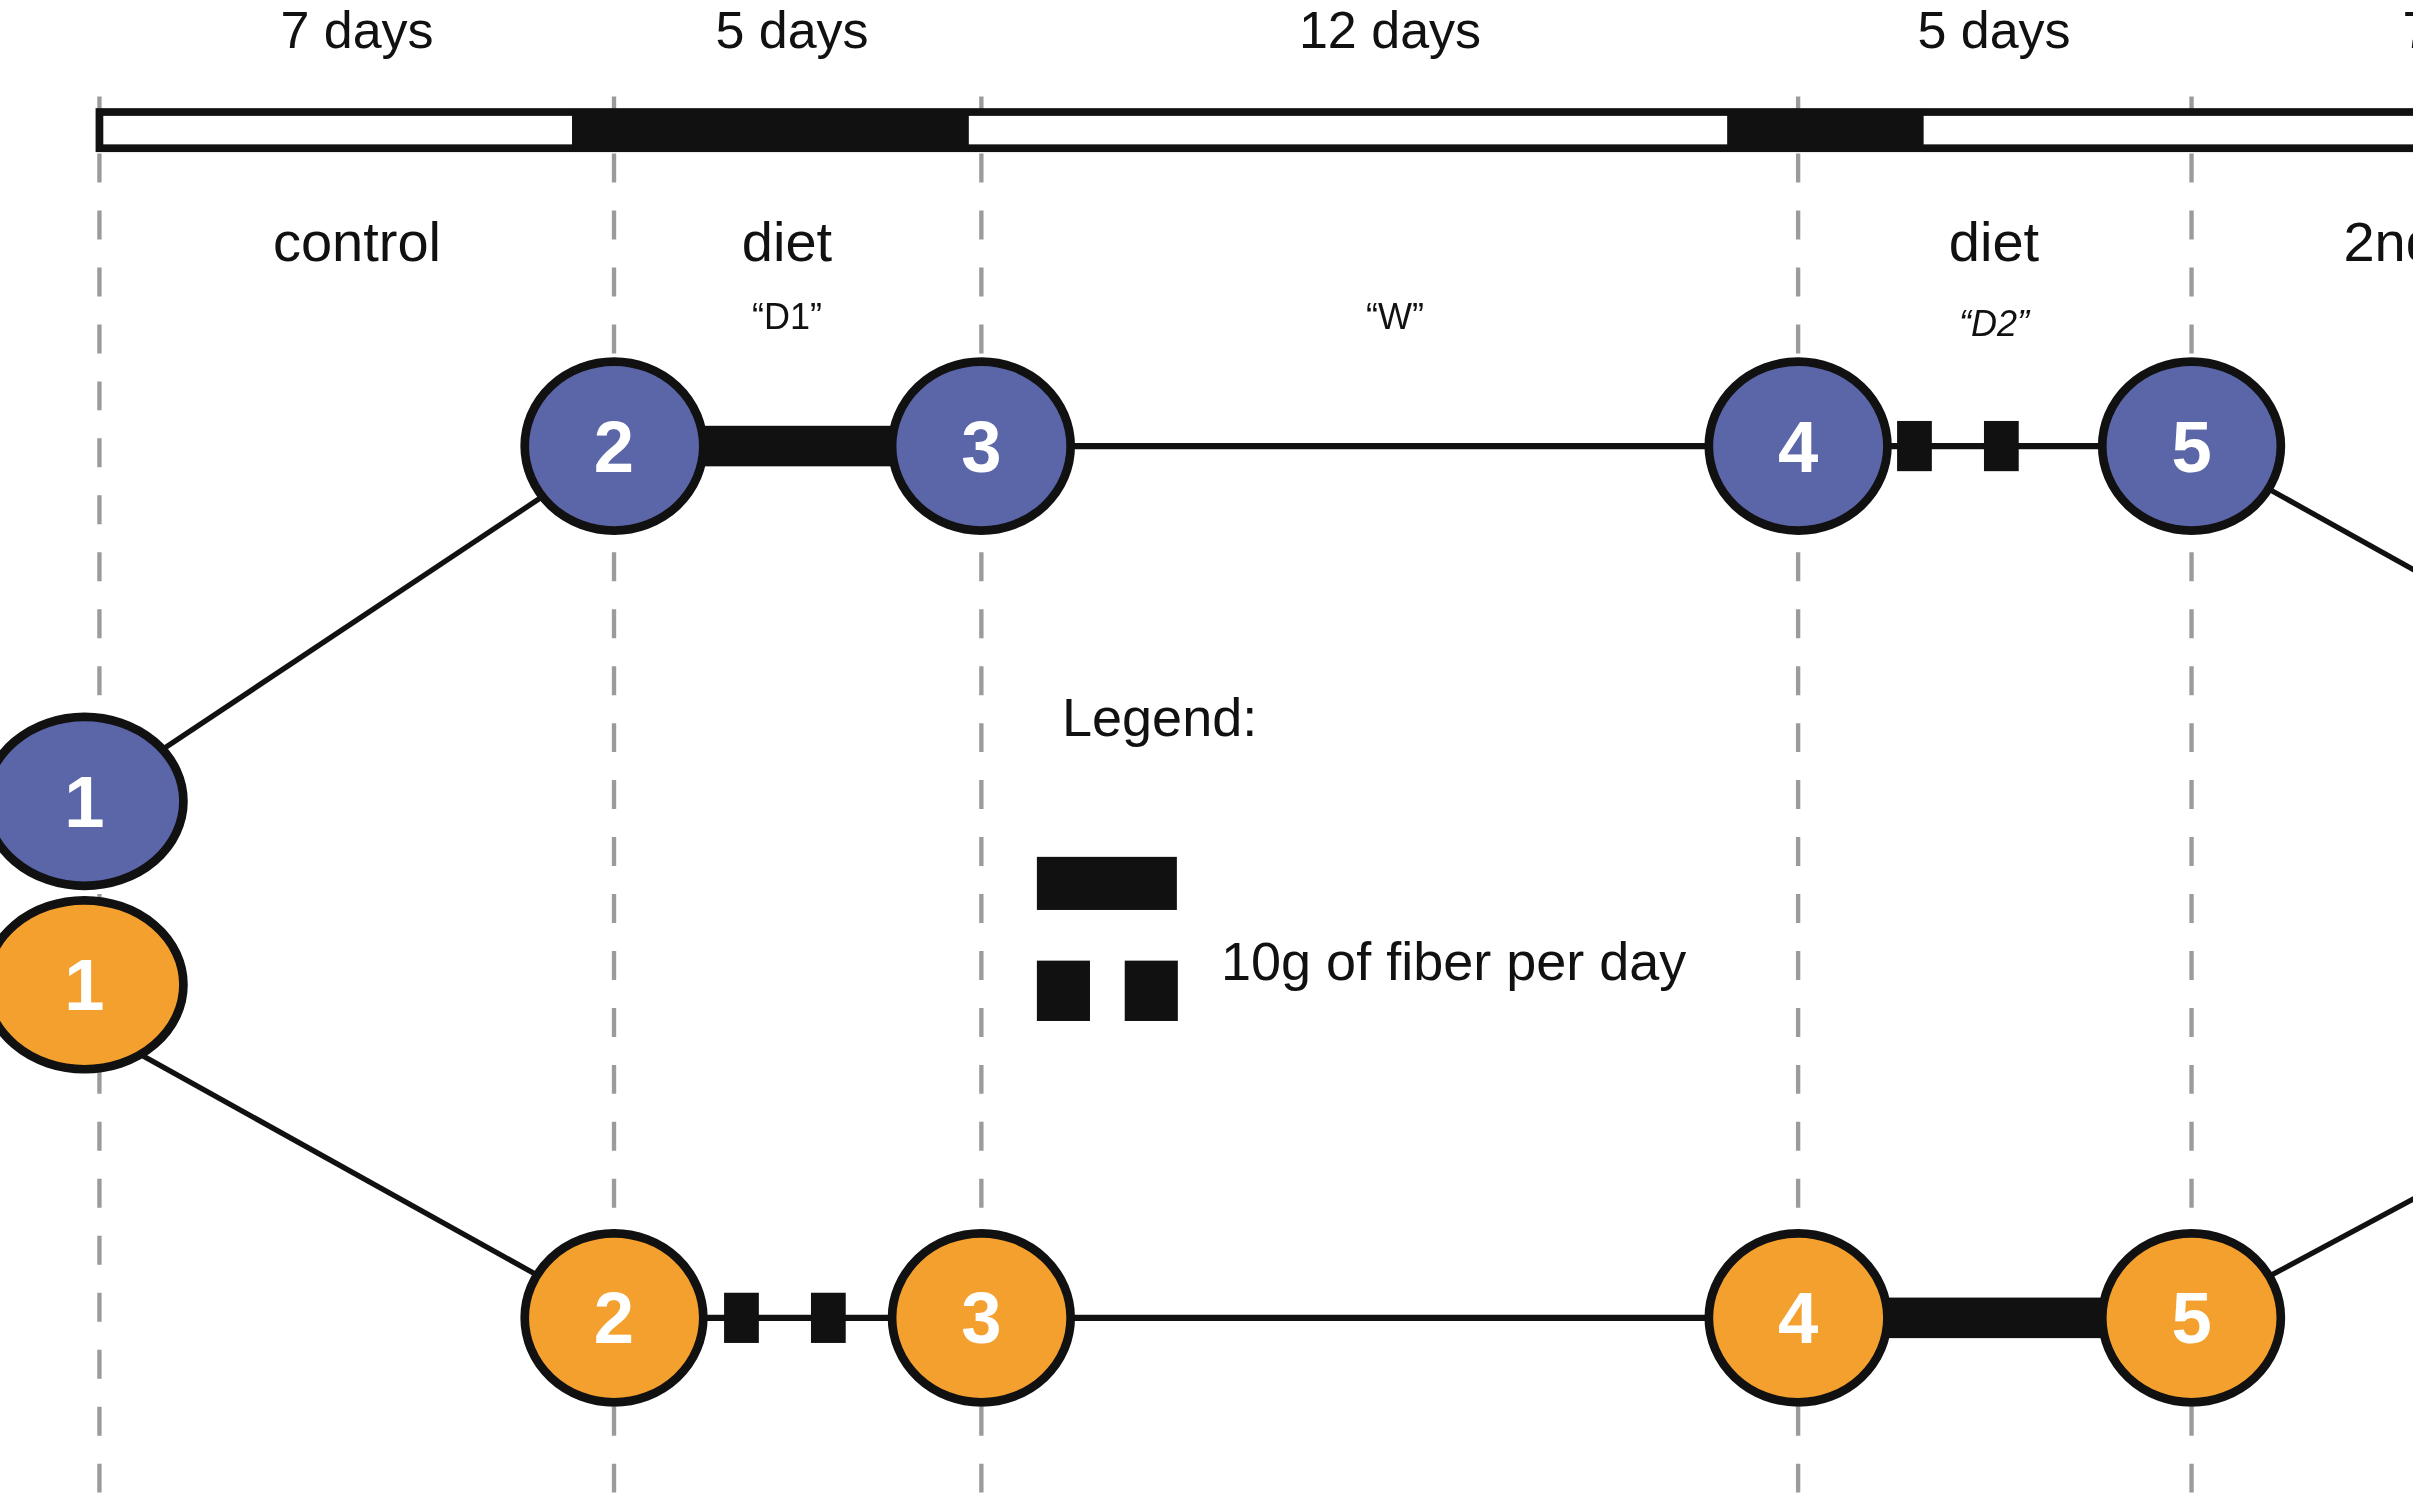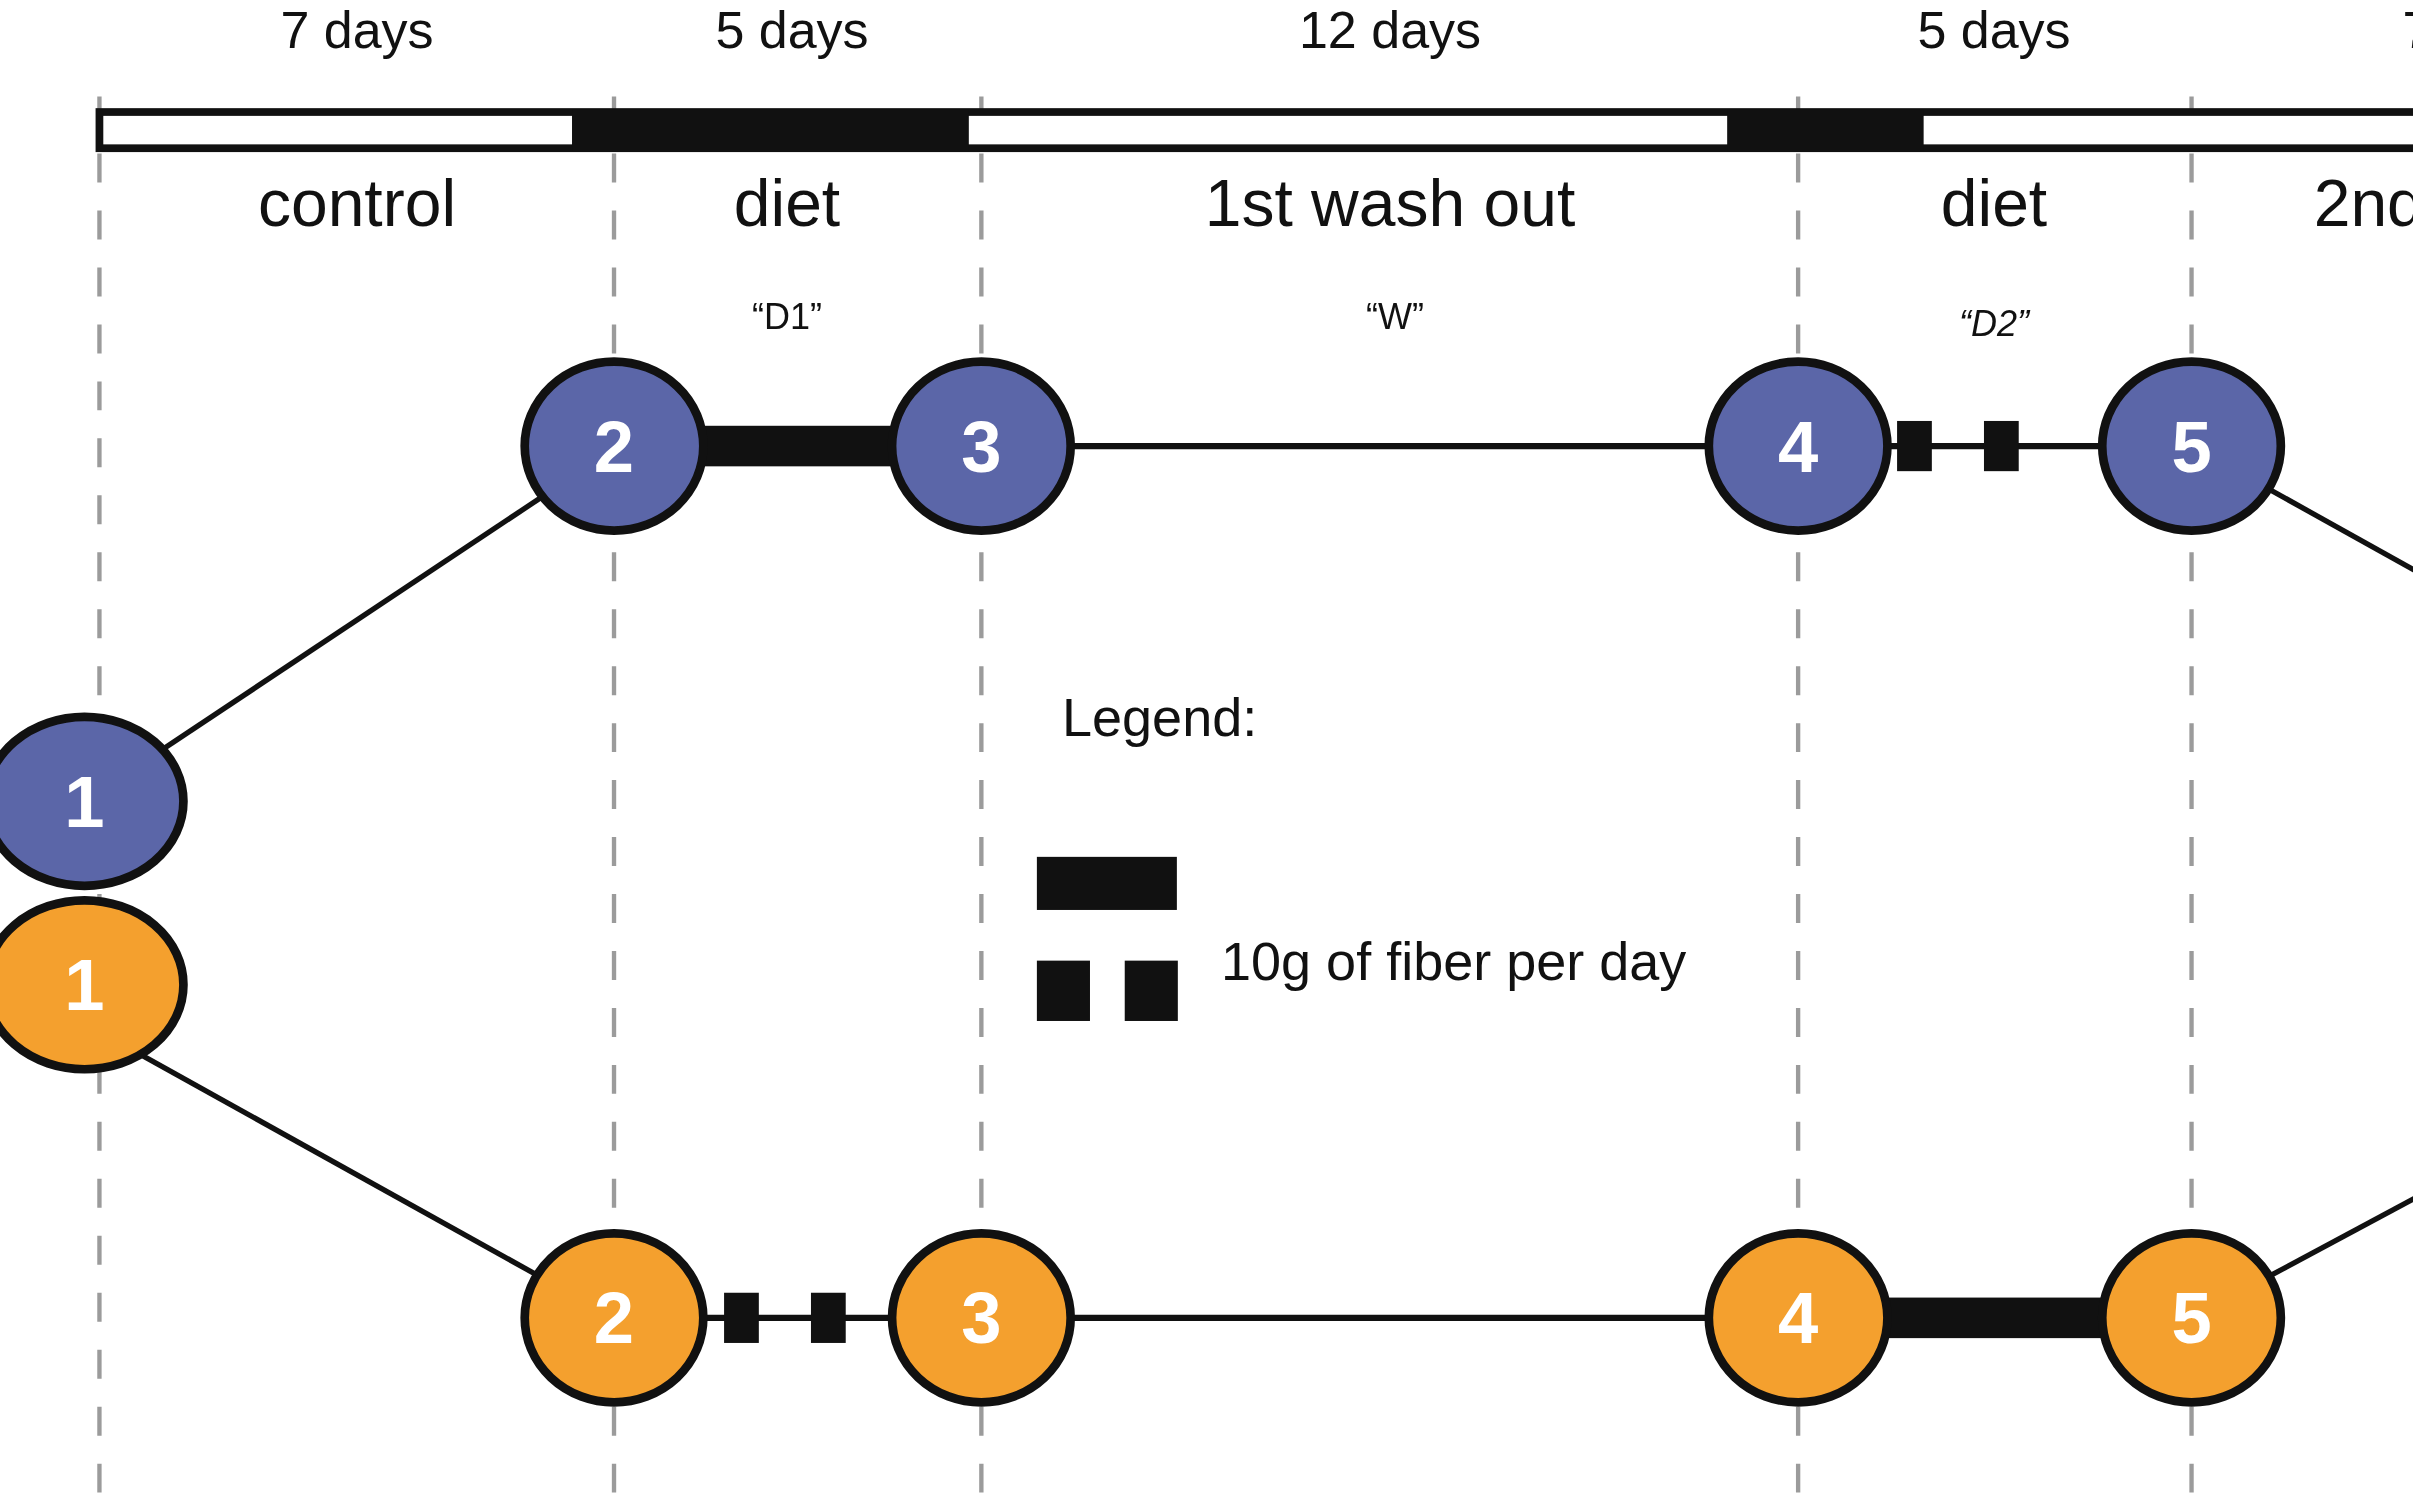--- a/index.html
+++ b/index.html
@@ -1,21 +1,21 @@
 <!DOCTYPE html>
 <html style="font-size:7.7px"><head>
 <meta charset="utf-8">
 <style>
   html,body{margin:0;padding:0;background:#ffffff;}
   body{width:2877px;height:1510px;font-family:"Liberation Sans","DejaVu Sans",sans-serif;}
   #stage{position:relative;width:2877px;height:1510px;overflow:hidden;background:#fff;}
   svg.layer{position:absolute;left:0;top:0;width:2877px;height:1510px;}
   .lbl{position:absolute;white-space:nowrap;color:#111111;line-height:1;text-align:center;}
   .days-lbl{font-size:52px;transform:translate(-50%,0);}
-  .phase-lbl{font-size:66px;transform:translate(-50%,0);}
+  .phase-lbl{font-size:56px;transform:translate(-50%,0);margin-top:44px;}
   .quote-lbl{font-size:36px;transform:translate(-50%,0);}
   .legend-title{font-size:54px;}
   .legend-text{font-size:54px;}
   .node-num{font-size:150px;font-weight:bold;fill:#ffffff;}
 </style>
 </head>
 <body>
 
 <div id="stage">
 
@@ -125,21 +125,20 @@
   </svg>
 
   <div class="lbl days-lbl" style="left:357px;  top:3.9px;">7 days</div>
   <div class="lbl days-lbl" style="left:792px; top:3.9px;">5 days</div>
   <div class="lbl days-lbl" style="left:1390px; top:3.9px;">12 days</div>
   <div class="lbl days-lbl" style="left:1994px; top:3.9px;">5 days</div>
   <div class="lbl days-lbl" style="left:2479px; top:3.9px;">7 days</div>
 
   <div class="lbl phase-lbl" style="left:357px;  top:170px;">control</div>
   <div class="lbl phase-lbl" style="left:787px; top:170px;">diet</div>
-  <div class="lbl phase-lbl" style="left:1390px; top:170px;">1st wash out</div>
   <div class="lbl phase-lbl" style="left:1994px; top:170px;">diet</div>
   <div class="lbl phase-lbl" style="left:2510px; top:170px;">2nd wash out</div>
 
   <div class="lbl quote-lbl" style="left:787px; top:299px;">“D1”</div>
   <div class="lbl quote-lbl" style="left:1395px; top:299px;">“W”</div>
   <div class="lbl quote-lbl" style="left:1994px; top:306px;font-style:italic;">“D2”</div>
 
   <div class="lbl legend-title" style="left:1062px; top:690px;">Legend:</div>
   <div class="lbl legend-text" style="left:1221px; top:934px;">10g of fiber per day</div>
 

